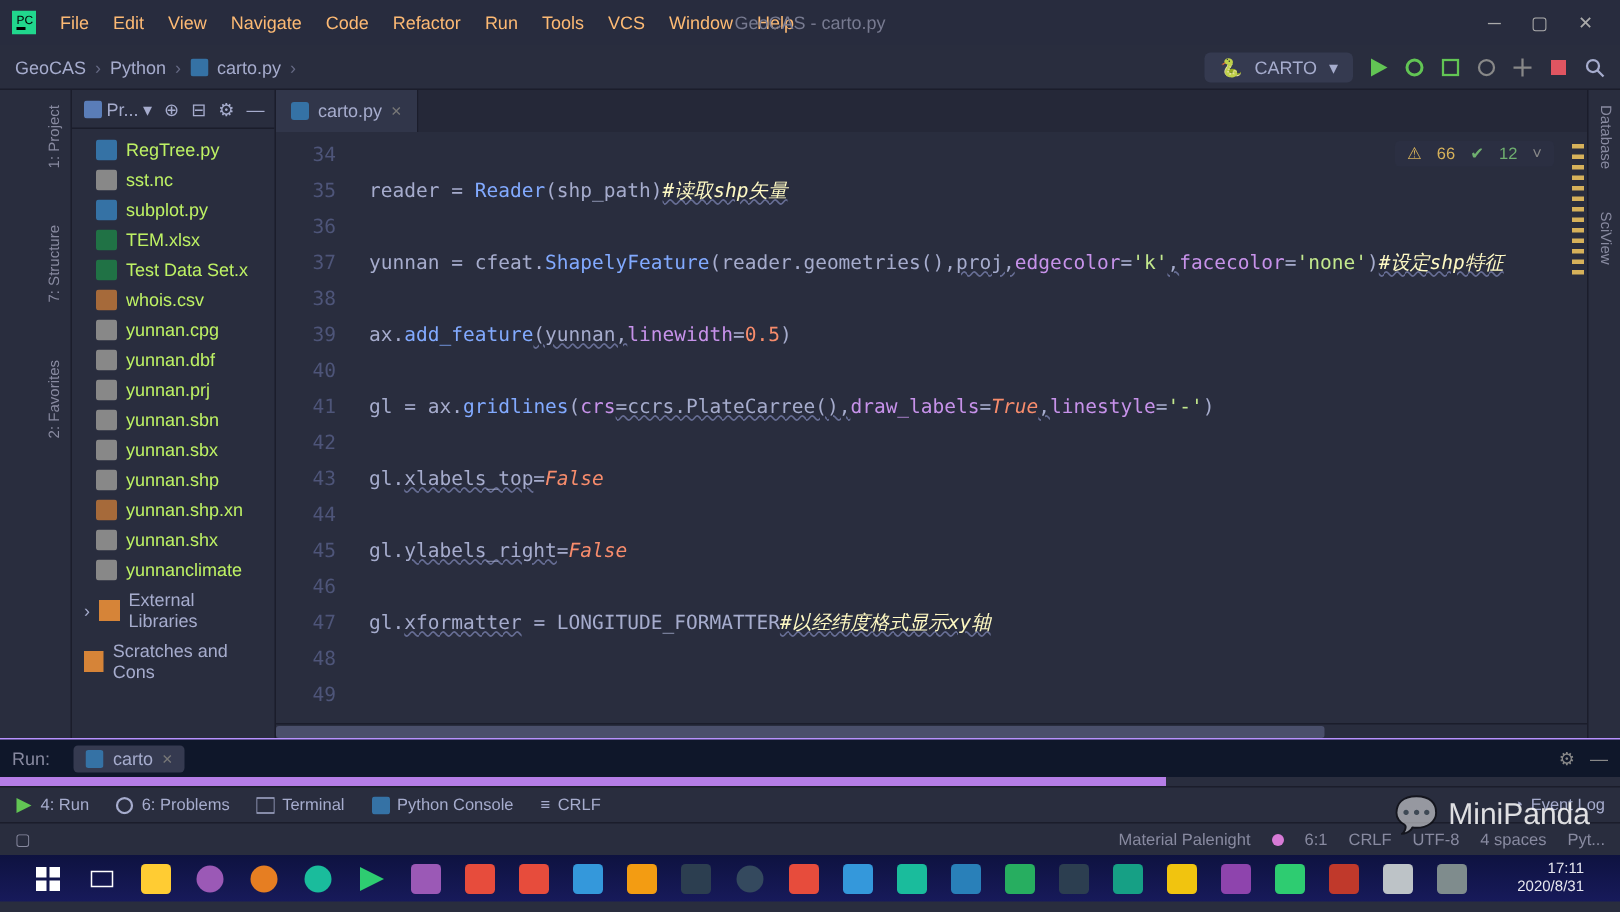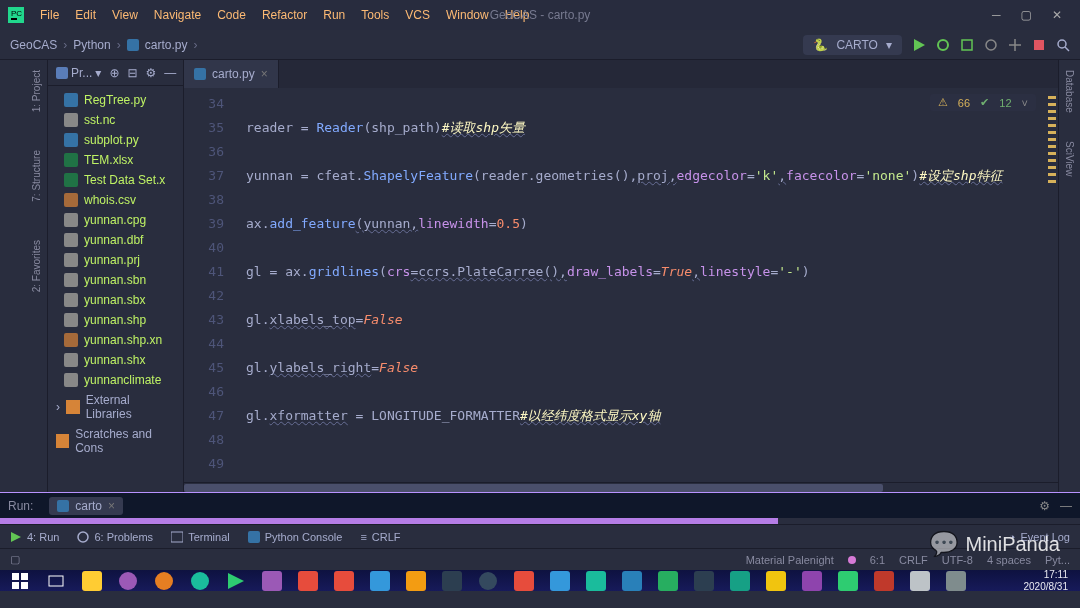--- a/index.html
+++ b/index.html
@@ -75,21 +75,21 @@
 .run-panel-header .label { color: #888aa0; }
 .run-tab { display: flex; align-items: center; gap: 6px; background: #353a50; padding: 2px 8px; border-radius: 3px; }
 .run-right-icons { margin-left: auto; display: flex; gap: 10px; color: #888; }
 .bottom-progress { height: 6px; background: linear-gradient(90deg, #b57de6 0%, #b57de6 72%, #292D3E 72%); }
 .tool-window-bar { height: 24px; display: flex; align-items: center; background: #292D3E; padding: 0 10px; gap: 18px; font-size: 11px; color: #A6ACCD; border-top: 1px solid #1b1d2b; }
 .tw-item { display: flex; align-items: center; gap: 5px; cursor: pointer; }
 .tw-right { margin-left: auto; display: flex; gap: 14px; }
 .status-bar { height: 22px; display: flex; align-items: center; background: #292D3E; padding: 0 10px; gap: 14px; font-size: 11px; color: #888aa0; border-top: 1px solid #1b1d2b; }
 .status-right { margin-left: auto; display: flex; gap: 14px; align-items: center; }
 .dot-pink { width: 8px; height: 8px; border-radius: 50%; background: #d67ad6; }
-.taskbar { height: 21px; background: linear-gradient(180deg, #0e1240, #171a5a); display: flex; align-items: center; padding: 0 6px; gap: 8px; position: relative; }
+.taskbar { height: 31px; background: linear-gradient(180deg, #0e1240, #171a5a); display: flex; align-items: center; padding: 0 18px; gap: 8px; position: relative; }
 .tb-item { width: 28px; height: 28px; display: flex; align-items: center; justify-content: center; cursor: pointer; border-radius: 2px; }
 .tb-clock { margin-left: auto; text-align: right; color: #e8e8f0; font-size: 10px; line-height: 12px; padding-right: 6px; }
 .watermark { position: absolute; right: 20px; bottom: 50px; color: rgba(255,255,255,0.85); font-size: 20px; font-weight: 300; display: flex; align-items: center; gap: 6px; pointer-events: none; }
 .watermark .wm-icon { opacity: 0.6; font-size: 24px; }
 svg { display: block; }
 </style>
 </head>
 <body>
 
 <div class="titlebar">

